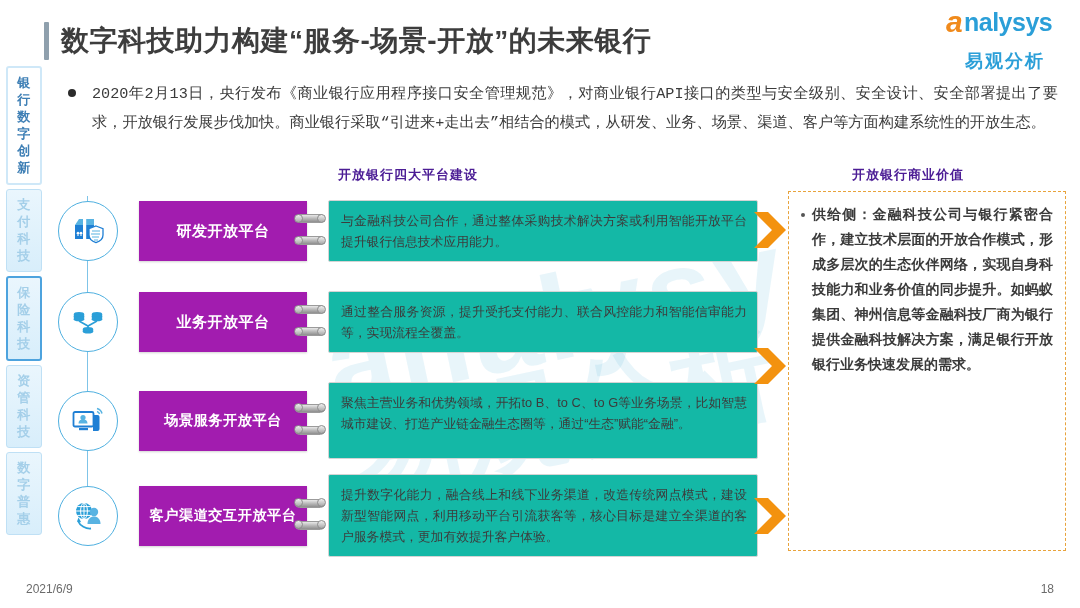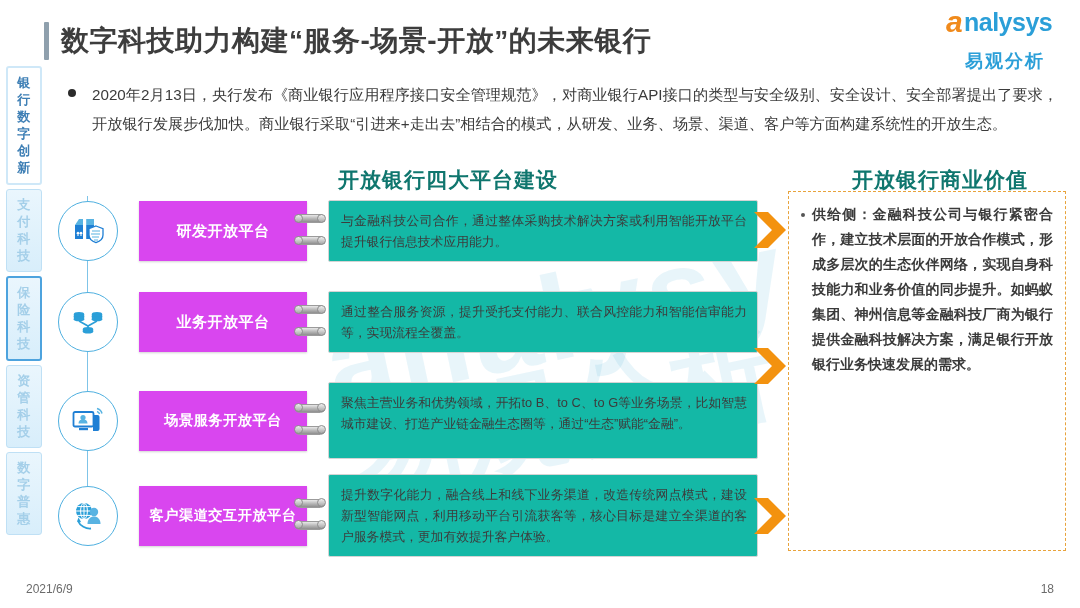--- a/index.html
+++ b/index.html
@@ -156,28 +156,29 @@
     height: 8px;
     border-radius: 50%;
     background: #2b2b2b;
   }
   .intro-text {
     flex: 1 1 auto;
     font-size: 15.2px;
     line-height: 29px;
     color: #3b3b3b;
     text-align: justify;
+    font-family: Liberation Mono, monospace;
   }
 
   
   .col-head {
     position: absolute;
-    font-size: 21px;
-    font-weight: bold;
-    color: #0f766e;
+    font-size: 13px;
+    font-weight: bold;
+    color: #4c1d95;
     letter-spacing: 1px;
     text-align: center;
   }
   .col-head.left  { left: 338px; top: 166px; }
   .col-head.right { left: 852px; top: 166px; }
 
   
   .spine {
     position: absolute;
     left: 87px;
@@ -212,21 +213,21 @@
     position: relative;
     z-index: 3;
   }
   .icon-circle svg { display: block; }
 
   .plat-box {
     flex: 0 0 auto;
     margin-left: 21px;
     width: 168px;
     height: 60px;
-    background: #d946ef;
+    background: #a21caf;
     color: #ffffff;
     display: flex;
     align-items: center;
     justify-content: center;
     font-size: 15px;
     font-weight: bold;
     letter-spacing: 0.5px;
     box-shadow: 0 1px 2px rgba(0,0,0,0.18);
   }
   .plat-box.wide { font-size: 14.2px; }

